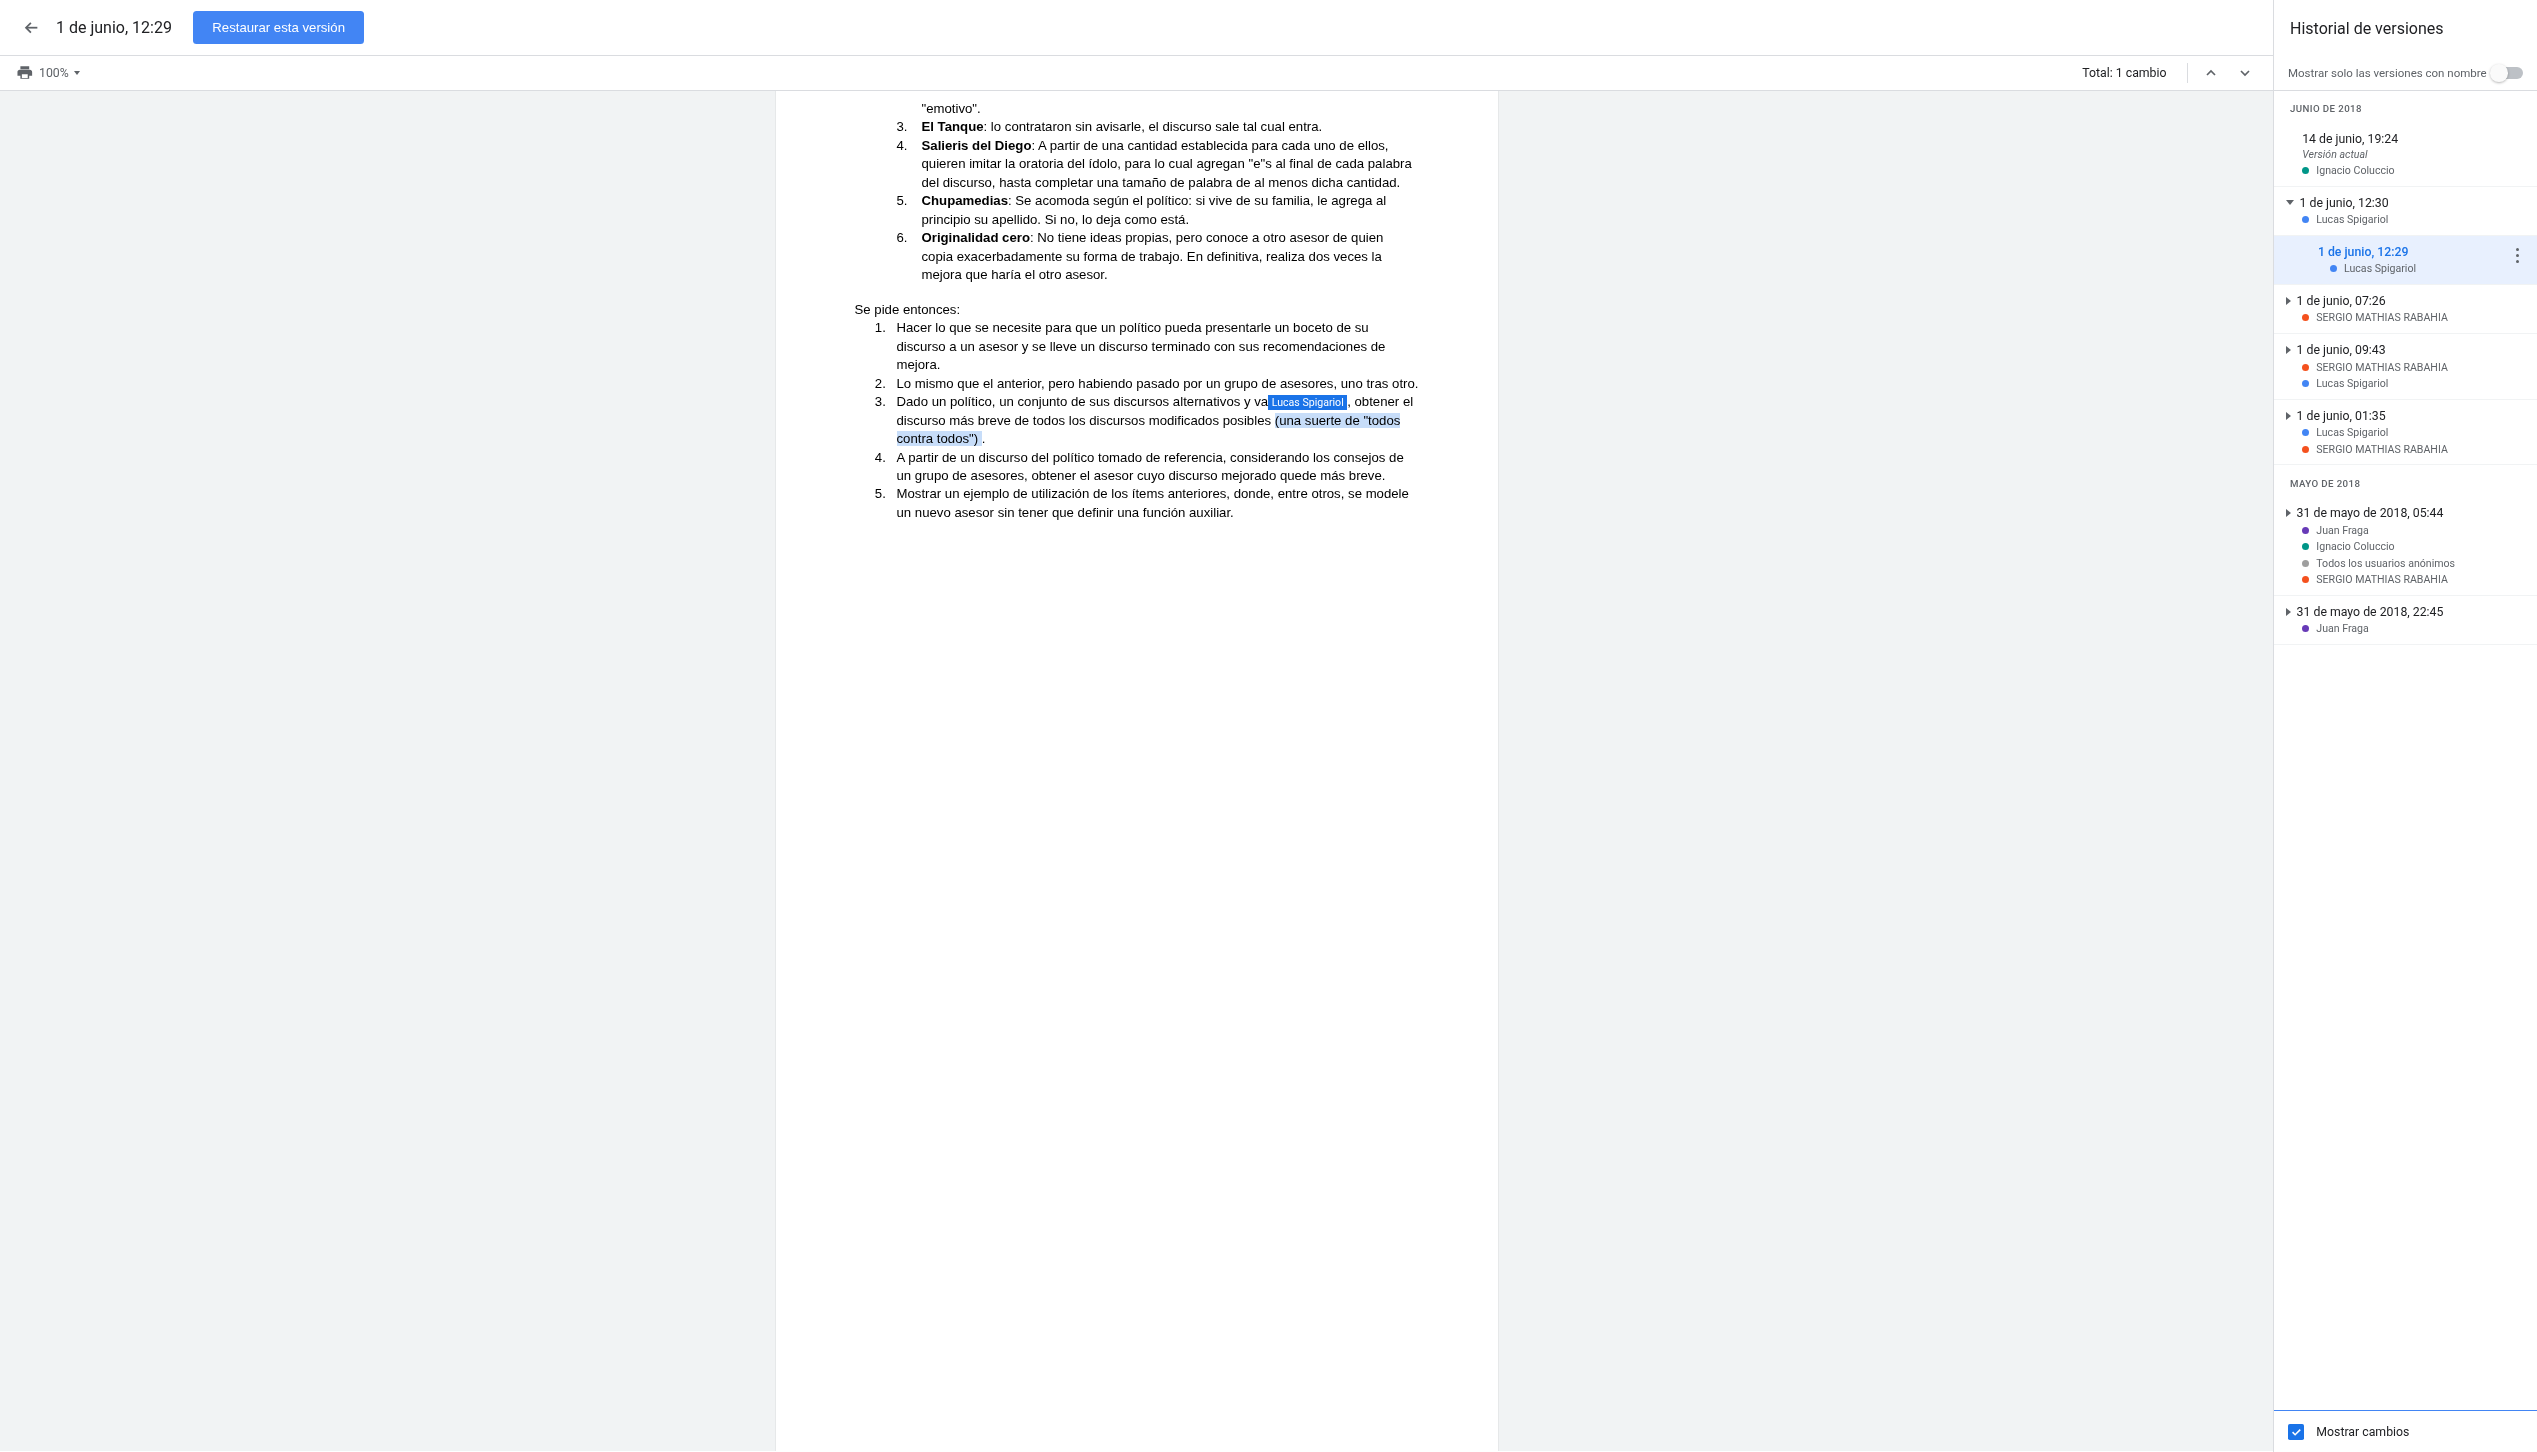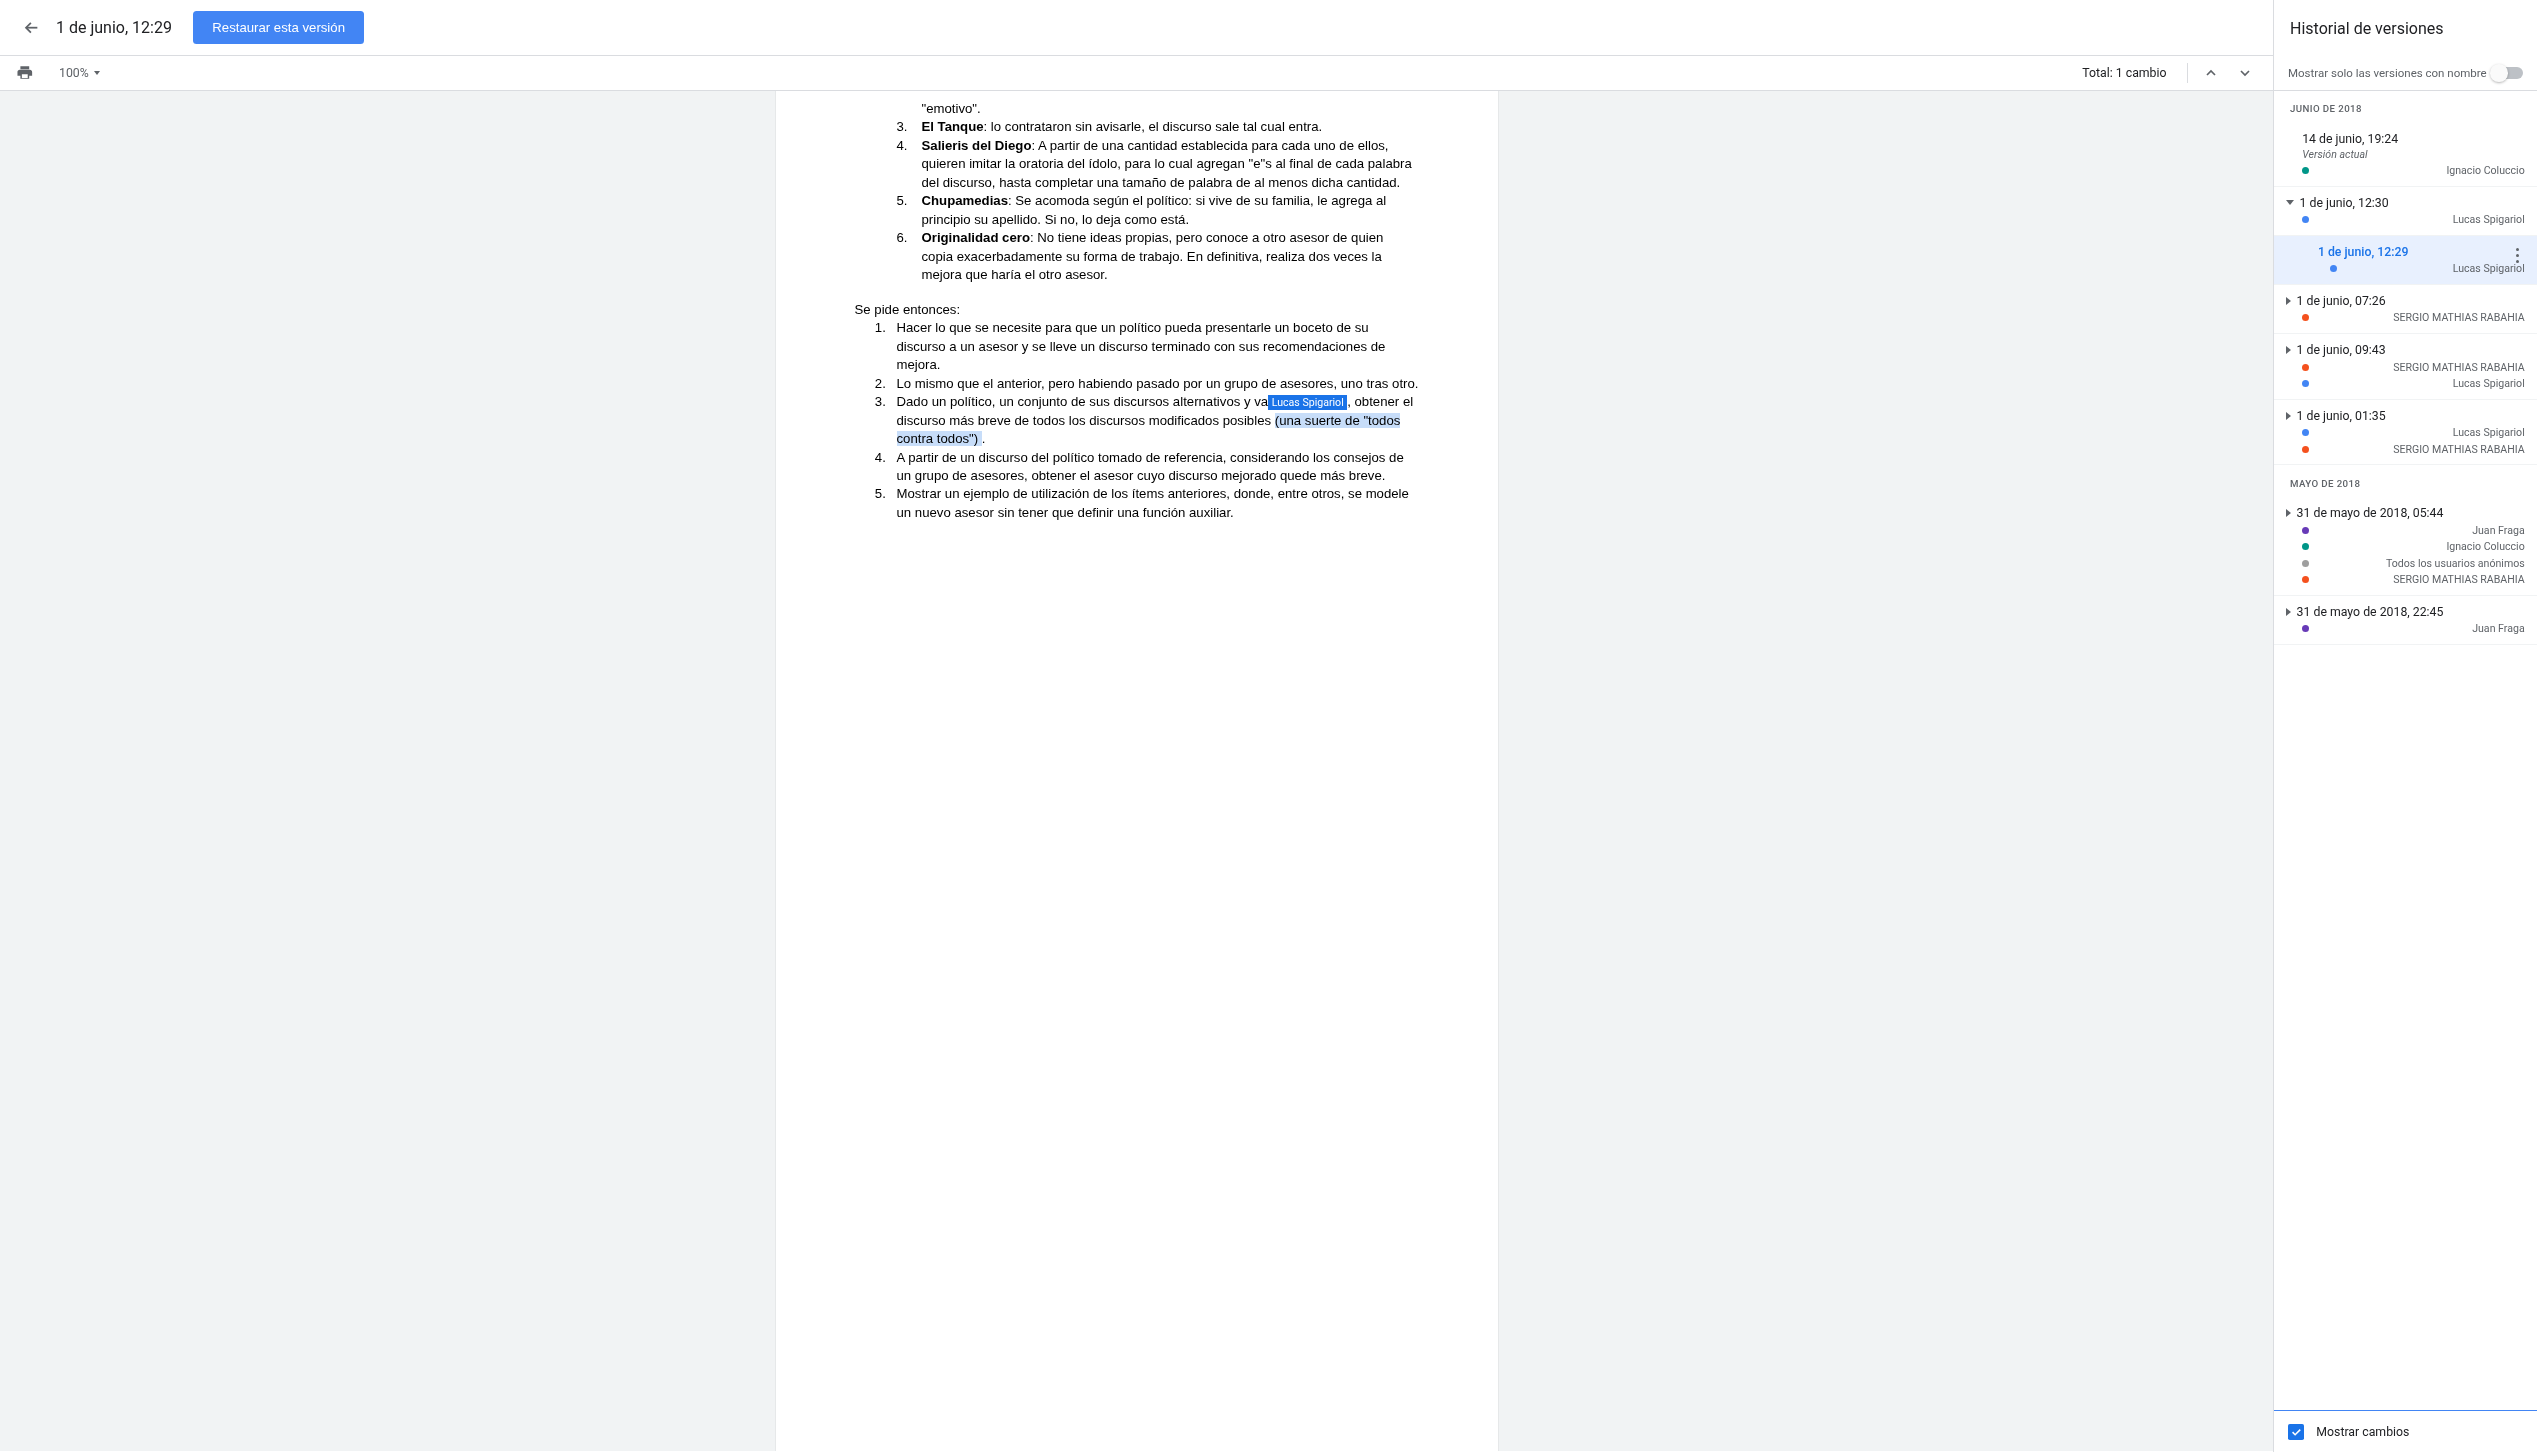--- a/index.html
+++ b/index.html
@@ -40,21 +40,21 @@
 
 .toolbar {
   display: flex;
   align-items: center;
   height: 35px;
   padding: 0 14px;
   border-bottom: 0.9px solid #dadce0;
   justify-content: space-between;
   background: #fff;
 }
-.toolbar-left { display: flex; align-items: center; gap: 24px; }
+.toolbar-left { display: flex; align-items: center; gap: 4px; }
 .print-btn { color: #5f6368; cursor: pointer; width: 21px; height: 21px; display:flex;align-items:center;justify-content:center;}
 .zoom-dd { color: #5f6368; font-size: 12.3px; display: flex; align-items: center; gap: 5.3px; cursor: pointer; }
 .zoom-caret { border-left: 3.5px solid transparent; border-right: 3.5px solid transparent; border-top: 4.4px solid #5f6368; }
 .toolbar-right { display: flex; align-items: center; gap: 6px; }
 .total-changes { font-size: 12.3px; color: #202124; padding-right: 10.6px; }
 .divider-v { width: 0.9px; height: 19.4px; background: #dadce0; margin: 0 3.5px; }
 .nav-arrow { width: 28px; height: 28px; display:flex;align-items:center;justify-content:center; cursor: pointer; color: #5f6368; border-radius: 50%; }
 
 
 .main-row { display: flex; height: calc(100vh - 92px); }
@@ -125,21 +125,21 @@
   border-left: 5.3px solid #5f6368;
   flex-shrink: 0;
 }
 .expand-caret.down {
   border-left: 4.4px solid transparent; border-right: 4.4px solid transparent;
   border-top: 5.3px solid #5f6368; border-bottom: none;
 }
 .expand-spacer { width: 10.6px; flex-shrink: 0; }
 .version-date { font-size: 12.3px; color: #202124; }
 .version-sub { font-size: 10.6px; font-style: italic; color: #5f6368; margin-left: 16px; margin-top: 1.8px; }
-.editor-line { display: flex; align-items: center; gap: 7px; margin-left: 16px; margin-top: 3.5px; font-size: 10.6px; color: #5f6368; justify-content: space-between; }
+.editor-line { display: flex; align-items: center; gap: 7px; margin-left: 16px; margin-top: 3.5px; font-size: 10.6px; color: #5f6368; }
 .editor-dot { width: 7px; height: 7px; border-radius: 50%; flex-shrink: 0; }
 .more-dots {
   position: absolute; right: 8.8px; top: 8.8px; width: 21px; height: 21px;
   display: flex; flex-direction: column; align-items: center; justify-content: center;
   gap: 2.6px; cursor: pointer;
 }
 .more-dots span { width: 3.5px; height: 3.5px; background: #5f6368; border-radius: 50%; }
 .nested { padding-left: 28px; }
 
 .show-changes-row {

